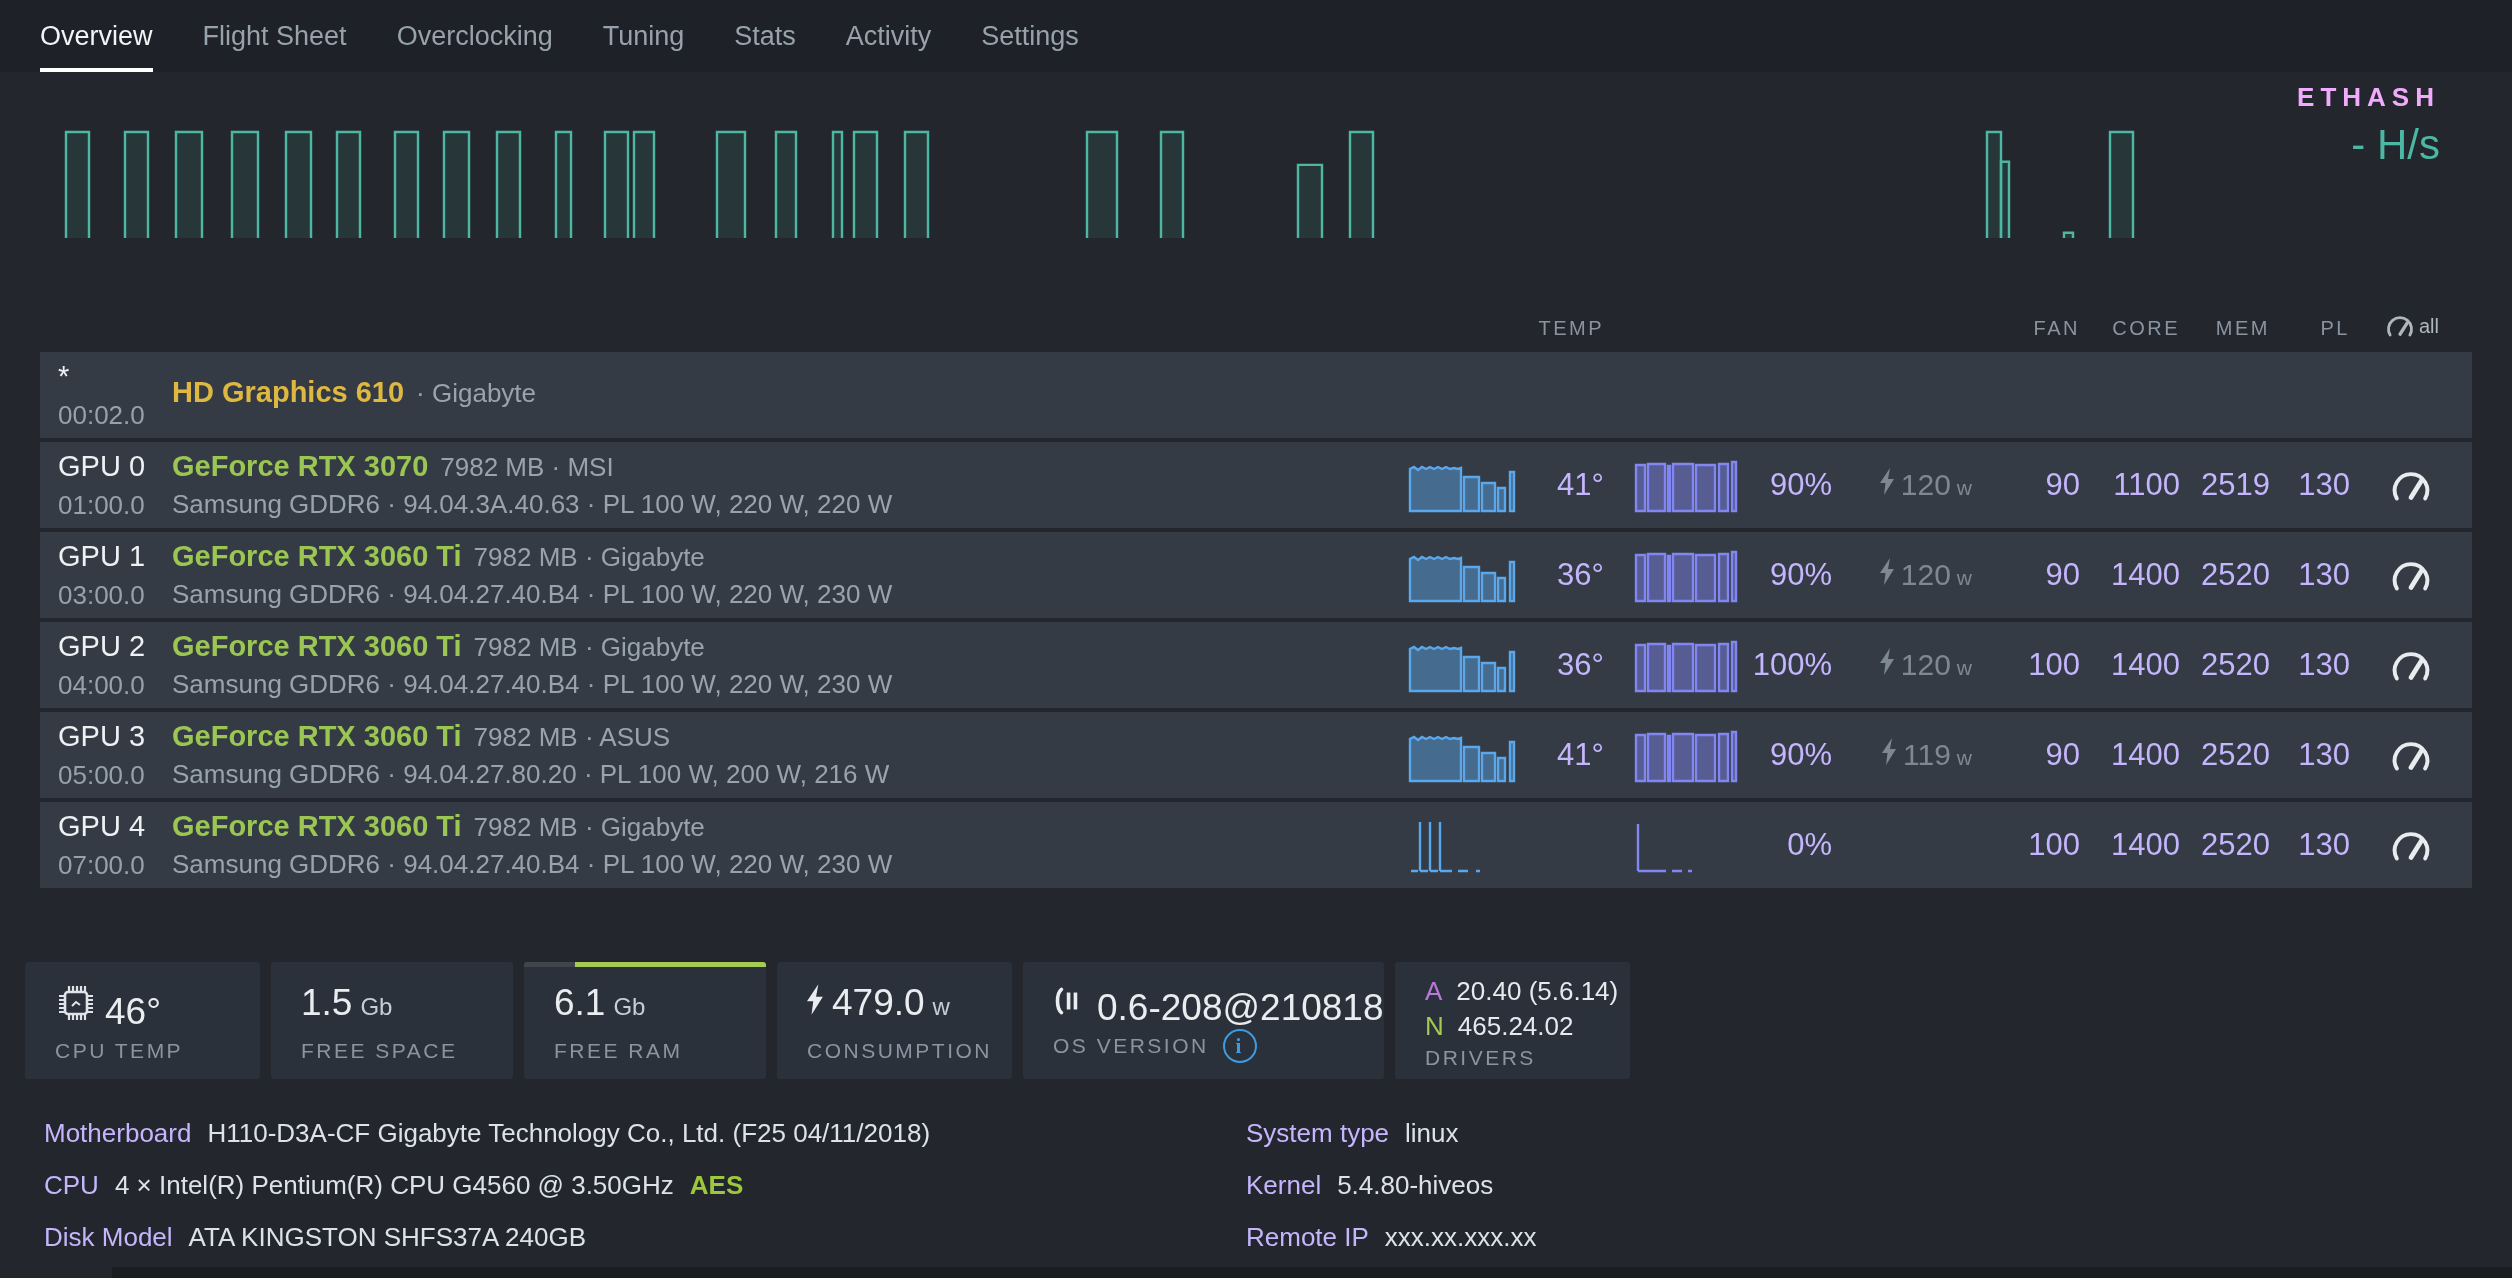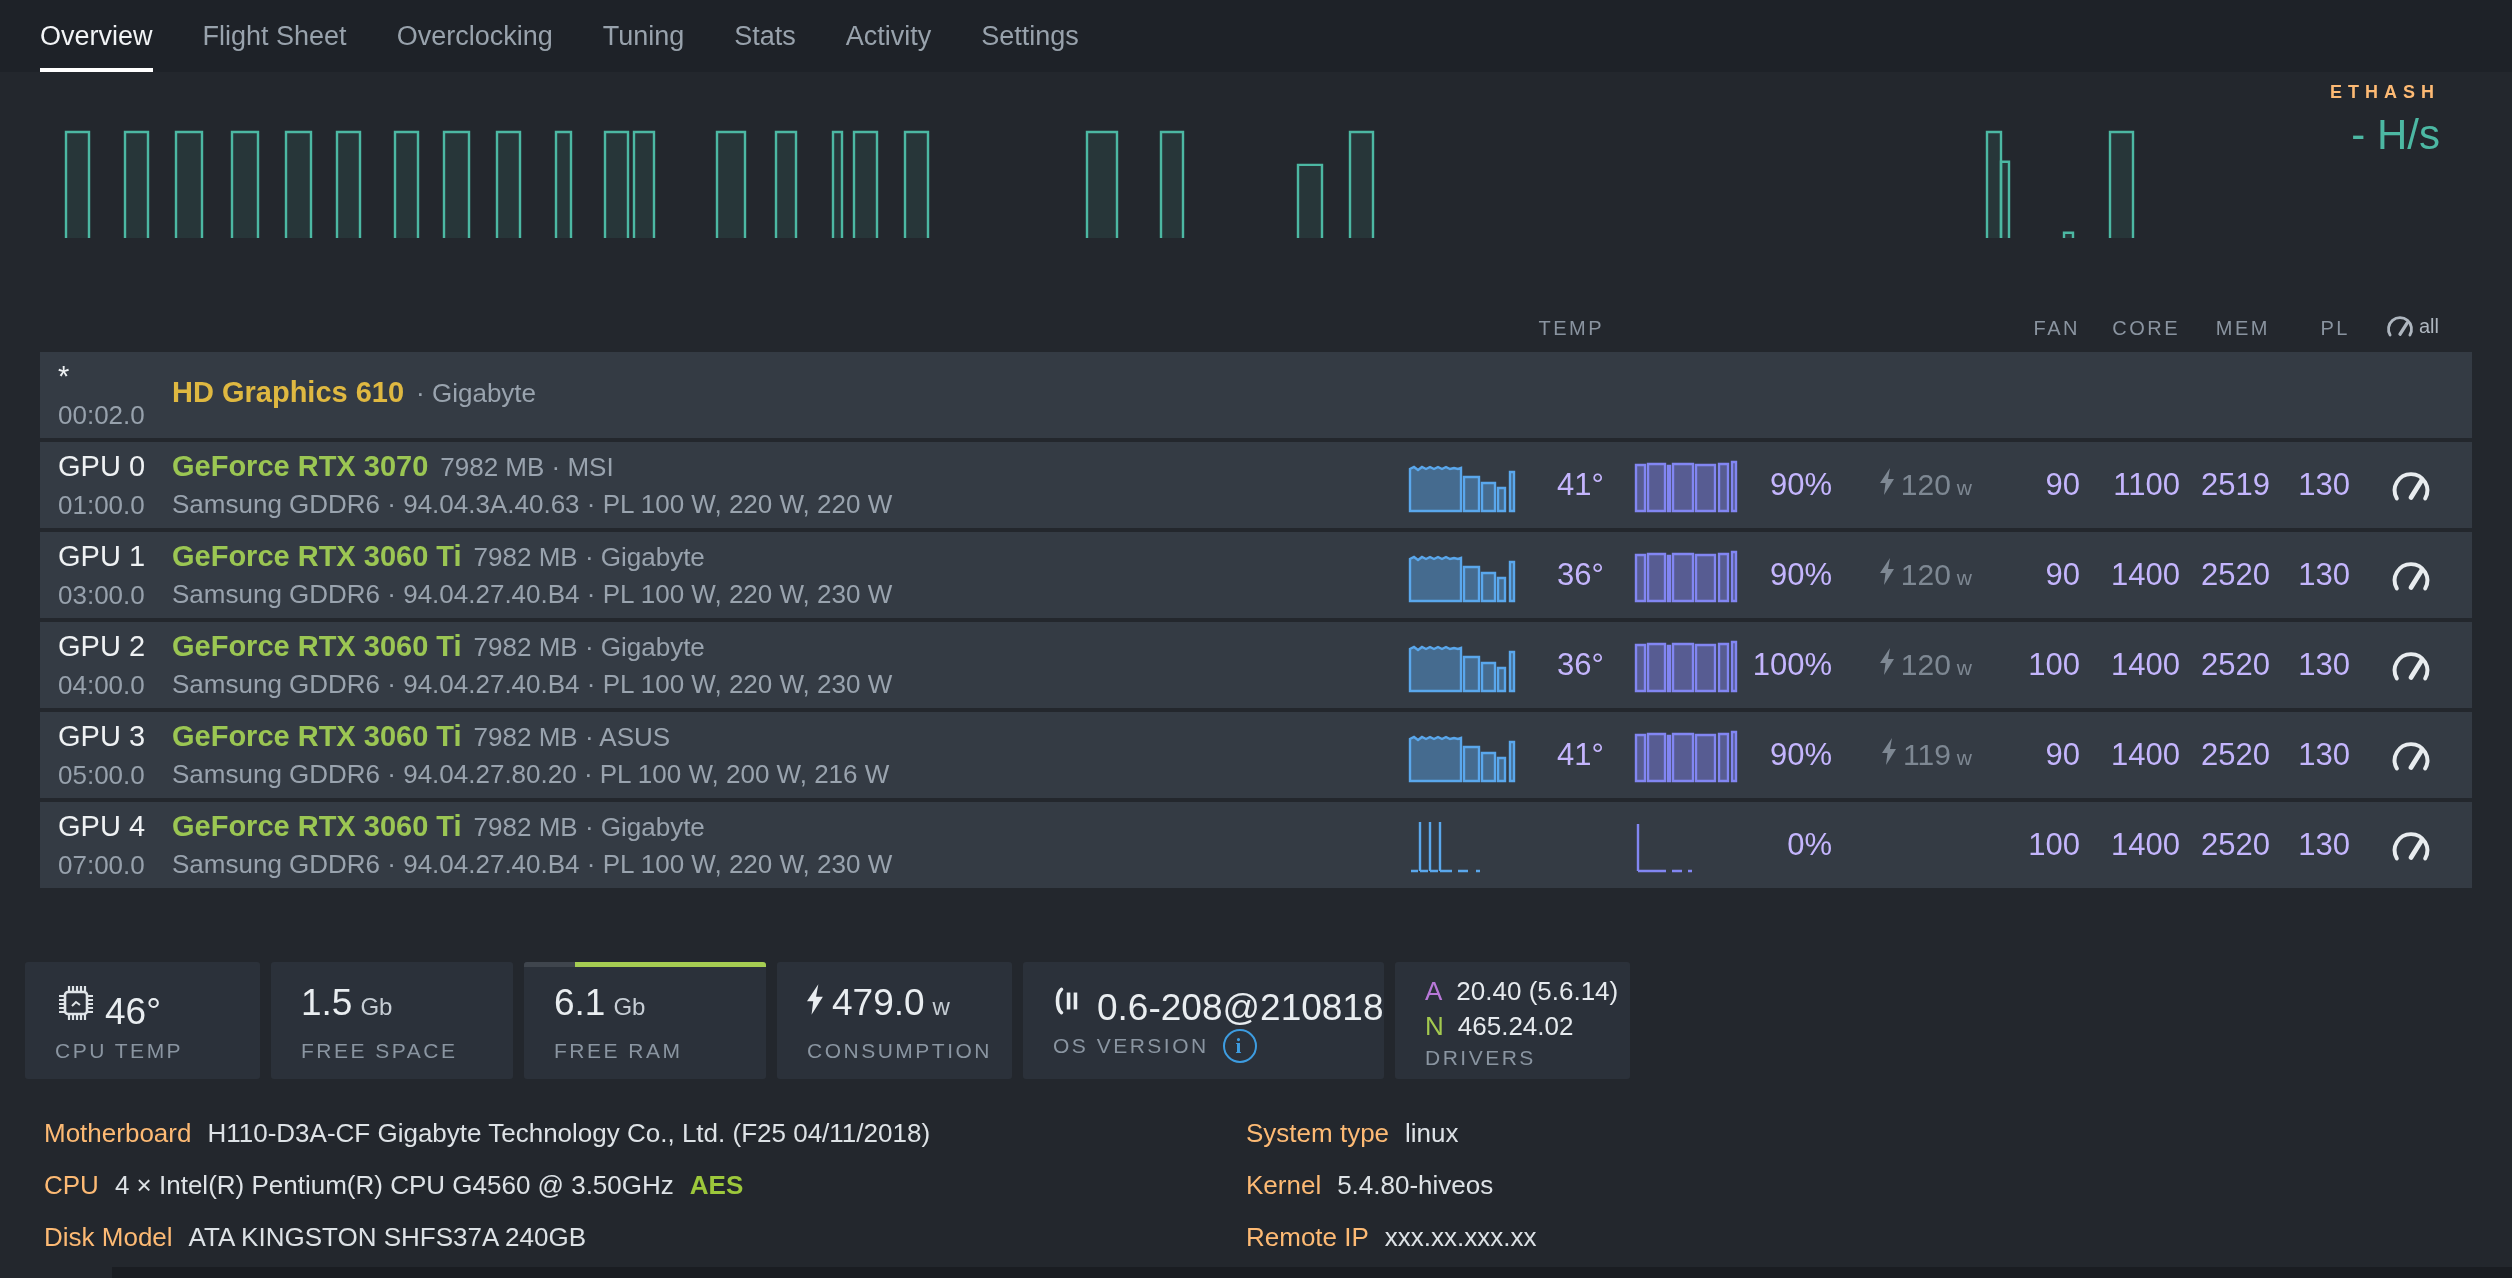--- a/index.html
+++ b/index.html
@@ -23,21 +23,21 @@
   }
   .nav-item.active { color:#f2f4f6; }
   .nav-item.active::after {
     content:""; position:absolute; left:0; right:0; bottom:0; height:4px; background:#ffffff;
   }
 
   
   .chart-wrap { position:relative; height:166px; }
   .chart-wrap svg { position:absolute; left:0; top:56px; }
   .hash-info { position:absolute; right:72px; top:10px; text-align:right; }
-  .hash-algo { font-size:18px; letter-spacing:6px; color:#fdba74; font-weight:bold; }
+  .hash-algo { font-size:26px; letter-spacing:6px; color:#f0abfc; font-weight:bold; }
   .hash-value { font-size:42px; color:#4cb8a3; margin-top:8px; }
 
   
   .grid {
     display:grid;
     grid-template-columns:132px 1fr 112px 84px 30px 112px 86px 150px 98px 100px 90px 80px 122px;
     align-items:center;
   }
   .table-header {
     height:114px; margin:0 40px; align-items:flex-end; padding-bottom:12px;
@@ -92,21 +92,21 @@
     width:34px; height:34px; border:2.5px solid #3d9ce0; border-radius:50%;
     color:#3d9ce0; font-size:21px; font-weight:bold; font-family:"Liberation Serif", serif;
     display:flex; align-items:center; justify-content:center; cursor:pointer;
   }
 
   
   .sysinfo { display:flex; margin:28px 0 0 44px; }
   .sys-col { display:flex; flex-direction:column; }
   .sys-col.left { width:1202px; }
   .sys-row { height:52px; display:flex; align-items:center; gap:16px; font-size:26px; }
-  .sys-label { color:#fdba74; }
+  .sys-label { color:#c4b5fd; }
   .sys-value { color:#dde2e6; }
   .aes { color:#9dc83b; font-weight:bold; }
 
   .bottom-strip { position:absolute; bottom:0; left:112px; right:0; height:11px; background:#1a1d22; }
 </style>
 </head>
 <body>
 
 <nav class="nav">
     <div class="nav-item active">Overview</div>

